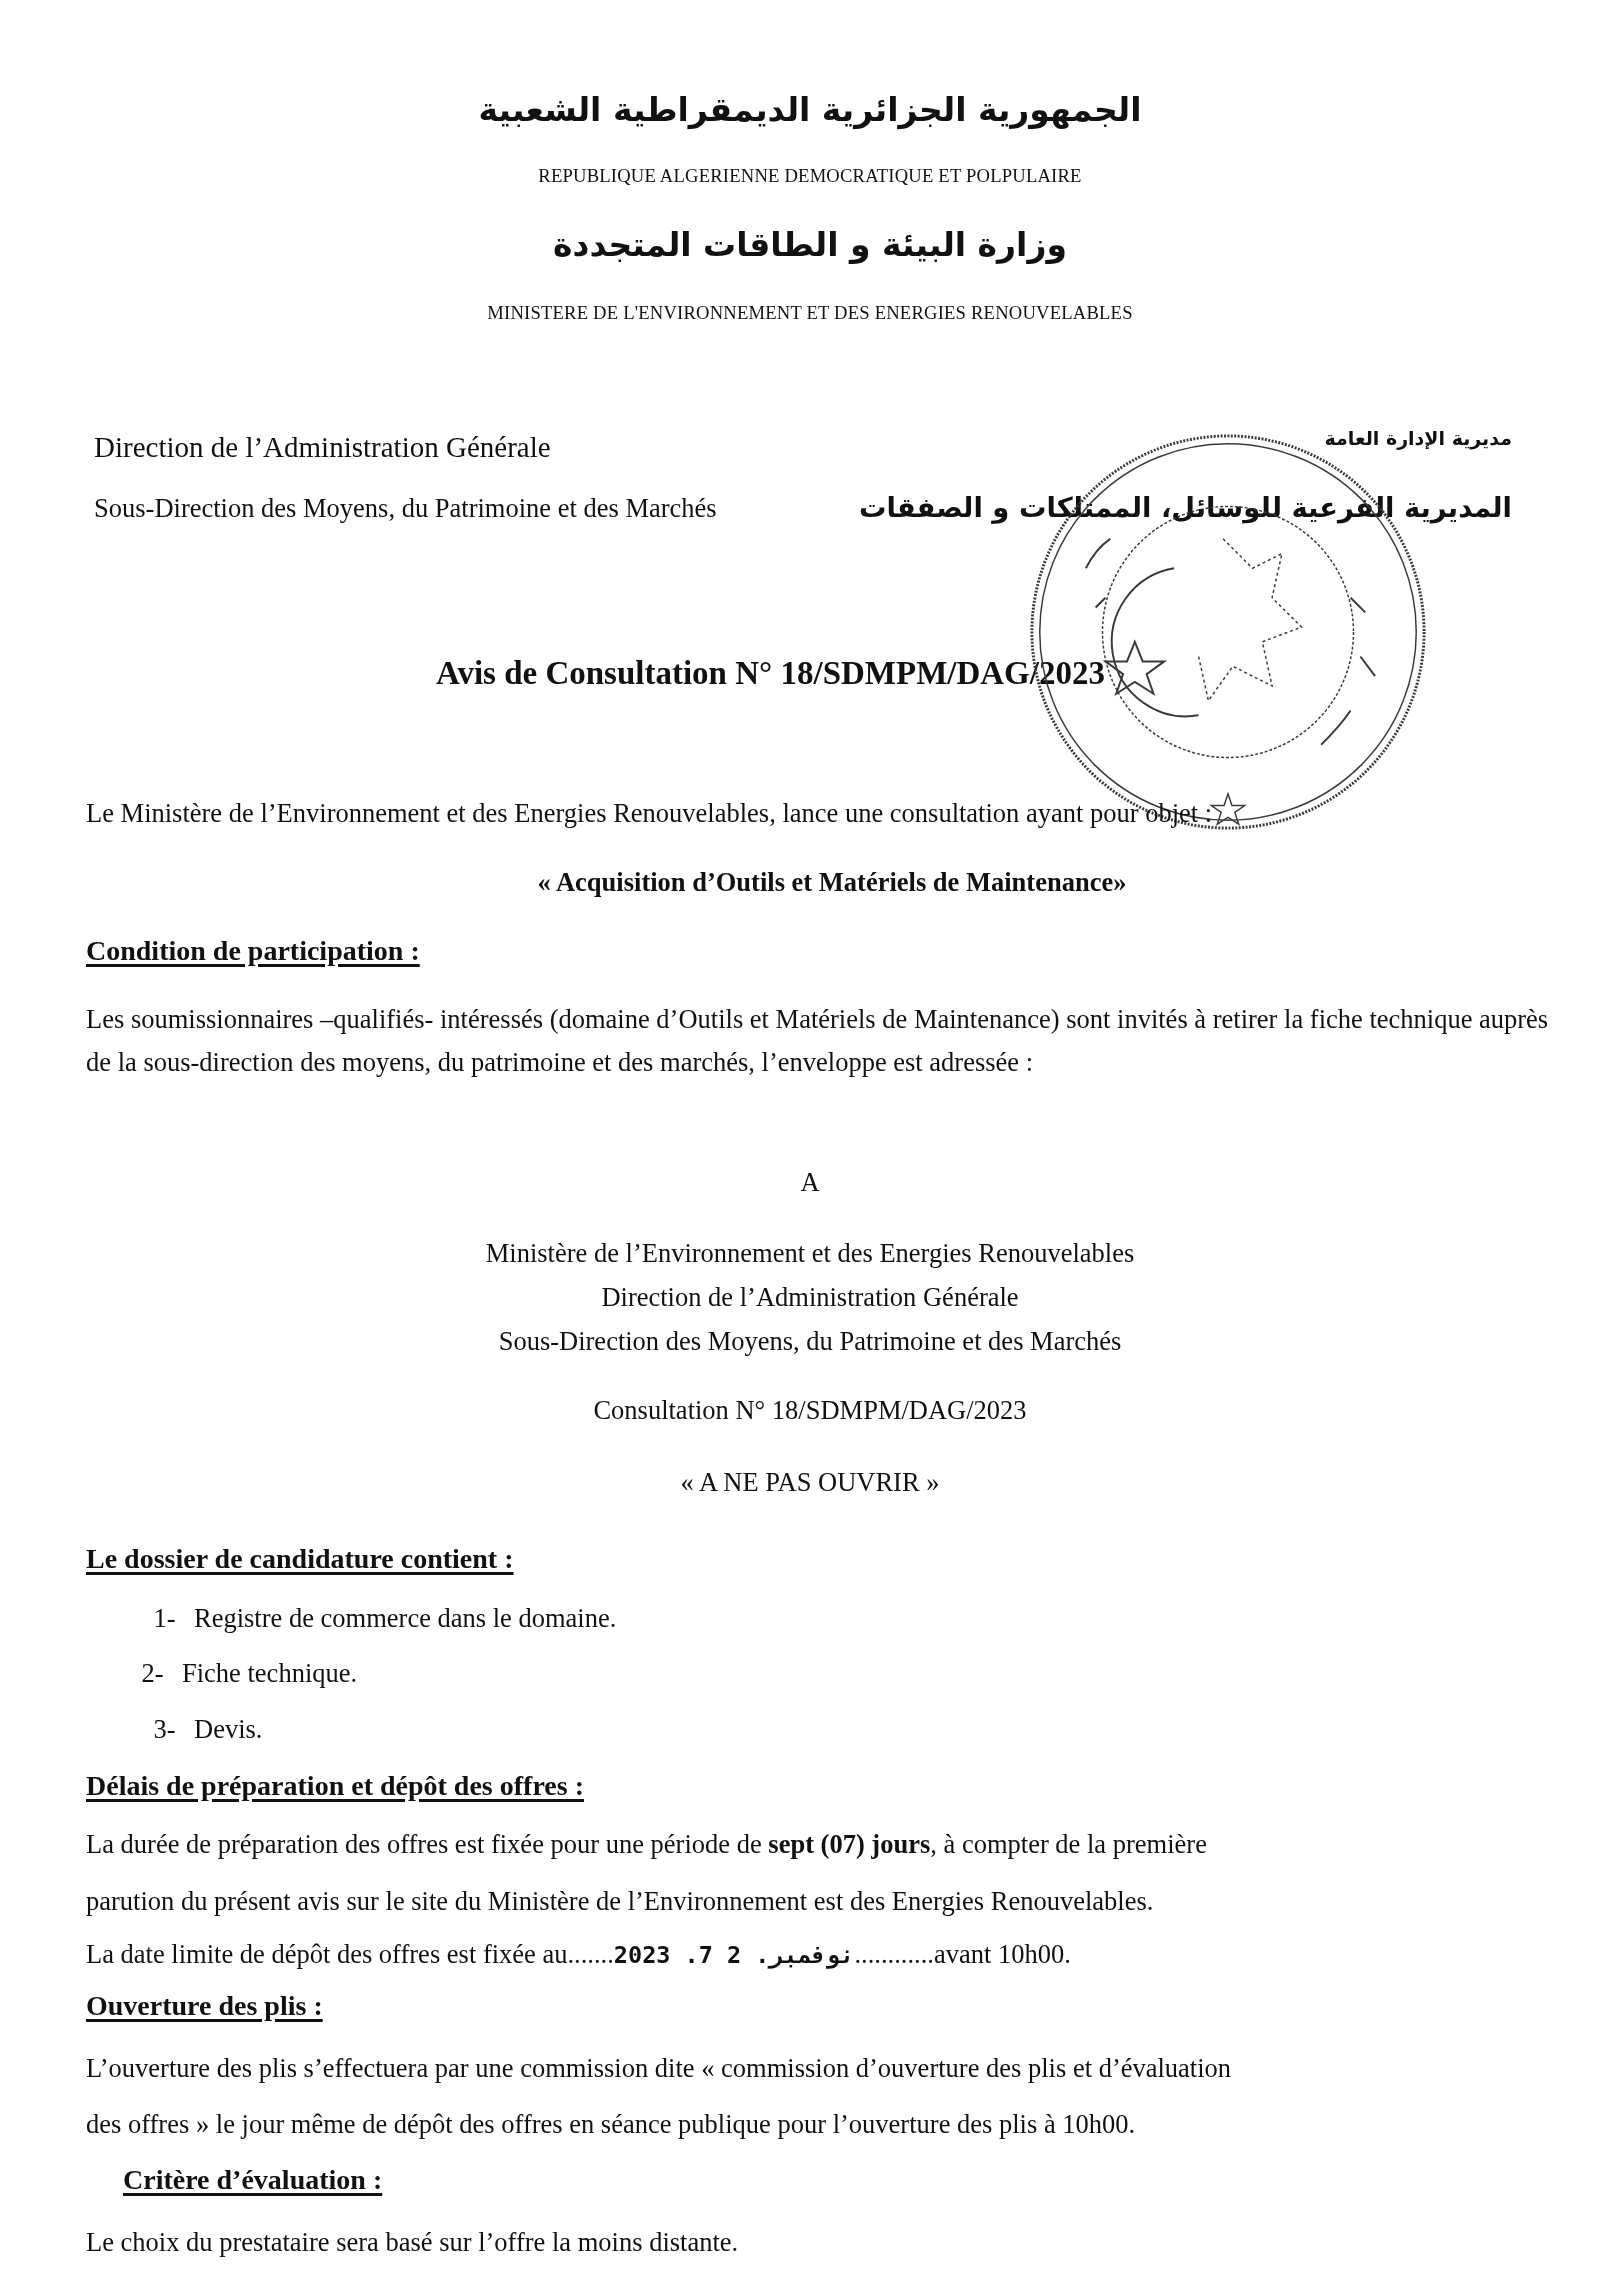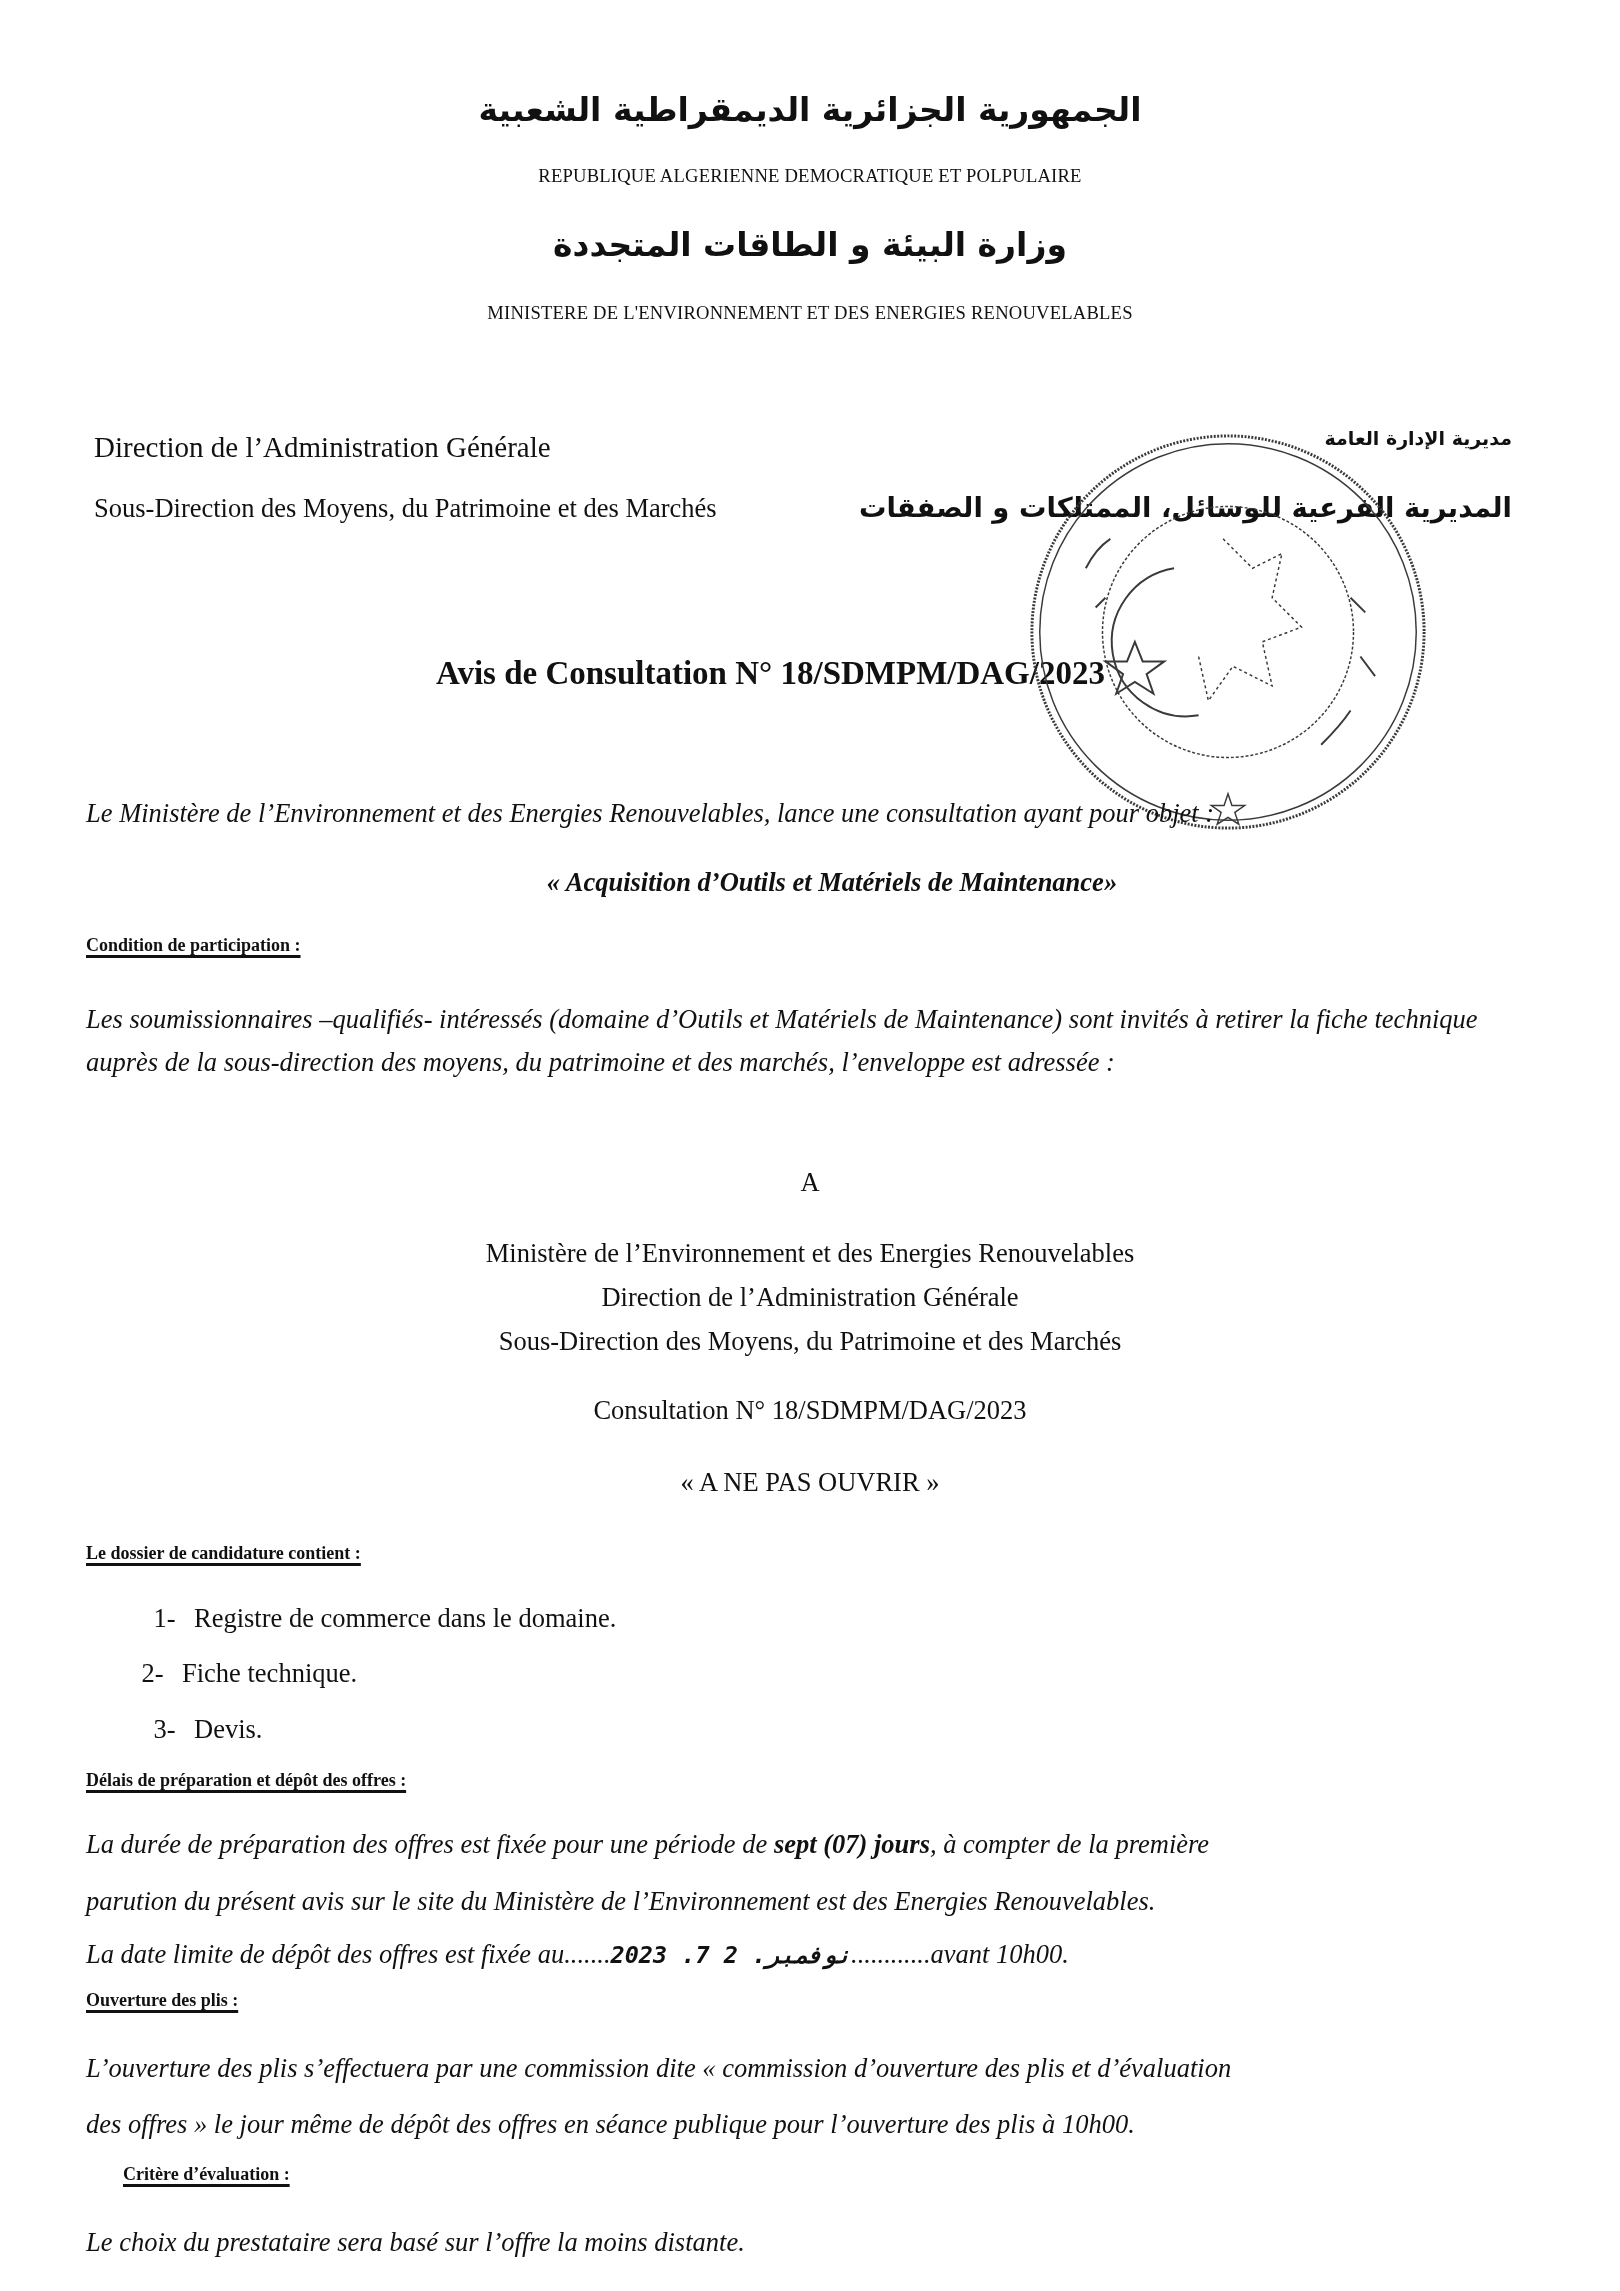--- a/index.html
+++ b/index.html
@@ -5,23 +5,23 @@
     html, body { margin: 0; padding: 0; background: #ffffff; }
     body { width: 1620px; height: 2292px; position: relative; overflow: hidden; color: #111; font-family: "Liberation Serif", "DejaVu Serif", serif; }
     .abs { position: absolute; }
     .center { left: 0; width: 1620px; text-align: center; }
     .ar { direction: rtl; font-family: "DejaVu Sans", sans-serif; font-weight: bold; }
     .ar-head { font-size: 33px; }
     .fr-caps { font-size: 18.6px; letter-spacing: 0.2px; }
     .dir { font-size: 29px; font-family: "Liberation Serif", serif; }
     .subdir { font-size: 26.5px; }
     .title { font-size: 33px; font-weight: bold; }
-    .body-text { font-size: 26.5px; line-height: 1.6; font-style: italic; }
+    .body-text { font-size: 26.5px; line-height: 1.6; }
     .bold { font-weight: bold; }
-    .section-h { font-size: 18px; font-weight: bold; text-decoration: underline; text-decoration-thickness: 2.9px; text-underline-offset: 3.9px; }
+    .section-h { font-size: 28px; font-weight: bold; text-decoration: underline; text-decoration-thickness: 2.9px; text-underline-offset: 3.9px; }
     .addr { font-size: 26.5px; line-height: 44px; }
     .list-item { font-size: 26.5px; text-align: center; }
     .list-num { display: inline-block; width: 59px; }
     .stamp-date { font-family: "DejaVu Sans Mono", monospace; font-weight: bold; font-size: 23.5px; }
     .stamp { position: absolute; left: 1027px; top: 431px; width: 402px; height: 402px; pointer-events: none; }
   </style>
 </head>
 <body>
 
 <div class="abs center ar ar-head" style="top:90px;">الجمهورية الجزائرية الديمقراطية الشعبية</div>

